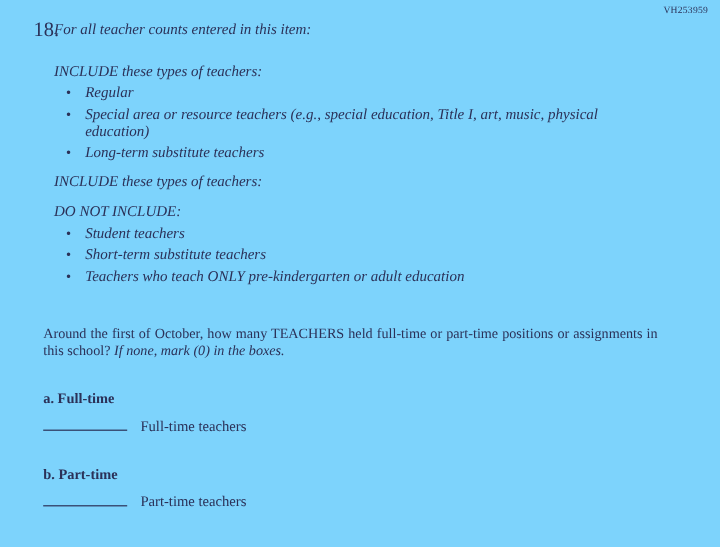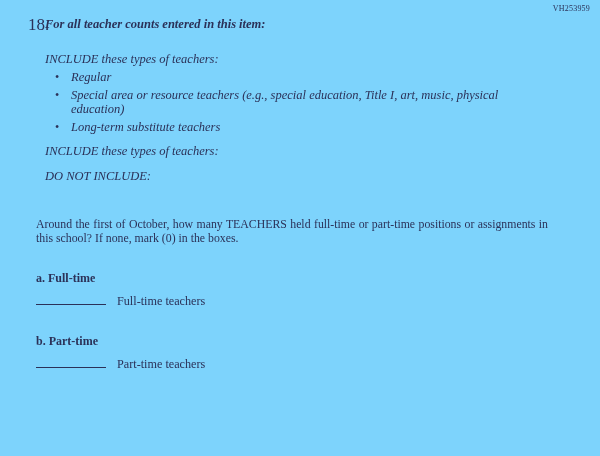--- a/index.html
+++ b/index.html
@@ -34,21 +34,21 @@
     font-size: 17px;
     line-height: 15px;
   }
   .item-body {
     flex: 1;
     max-width: 480px;
     font-style: italic;
     font-size: 12.5px;
     line-height: 15px;
   }
-  .lead-in { margin-bottom: 20px; font-weight: bold; }
+  .lead-in { margin-bottom: 20px; }
   .section + .section { margin-top: 10px; }
   .section-heading { margin-bottom: 3px; }
   .bullet-list { list-style: none; max-width: 472px; }
   .bullet-list li {
     position: relative;
     padding-left: 26px;
     line-height: 14px;
     margin-bottom: 4px;
     max-width: 472px;
   }
@@ -62,21 +62,21 @@
     font-size: 12px;
     line-height: 14px;
   }
   .question-block {
     margin: 30px 0 0 36px;
     width: 512px;
     font-size: 11.8px;
     line-height: 14px;
   }
   .question-text { text-align: justify; }
-  .question-note { }
+  .question-note { font-style: italic; }
   .answer-label {
     font-weight: bold;
     font-size: 12px;
     margin-top: 26px;
     line-height: 14px;
   }
   .answer-line {
     margin-top: 7px;
     line-height: 14px;
     font-size: 12.2px;
@@ -114,20 +114,25 @@
           <li><span class="bullet-text">Long-term substitute teachers</span></li>
         </ul>
       </div>
 
       <div class="section">
         <p class="section-heading">INCLUDE these types of teachers:</p>
       </div>
 
       <div class="section">
         <p class="section-heading">DO NOT INCLUDE:</p>
+        <ul class="bullet-list">
+          <li><span class="bullet-text">Student teachers</span></li>
+          <li><span class="bullet-text">Short-term substitute teachers</span></li>
+          <li><span class="bullet-text">Teachers who teach ONLY pre-kindergarten or adult education</span></li>
+        </ul>
       </div>
 
     </div>
   </div>
 
   <div class="question-block">
     <p class="question-text"><span>Around the first of October, how many TEACHERS held full-time or part-time positions or assignments in this school?</span> <span class="question-note">If none, mark (0) in the boxes.</span></p>
 
     <p class="answer-label">a. Full-time</p>
     <div class="answer-line">

